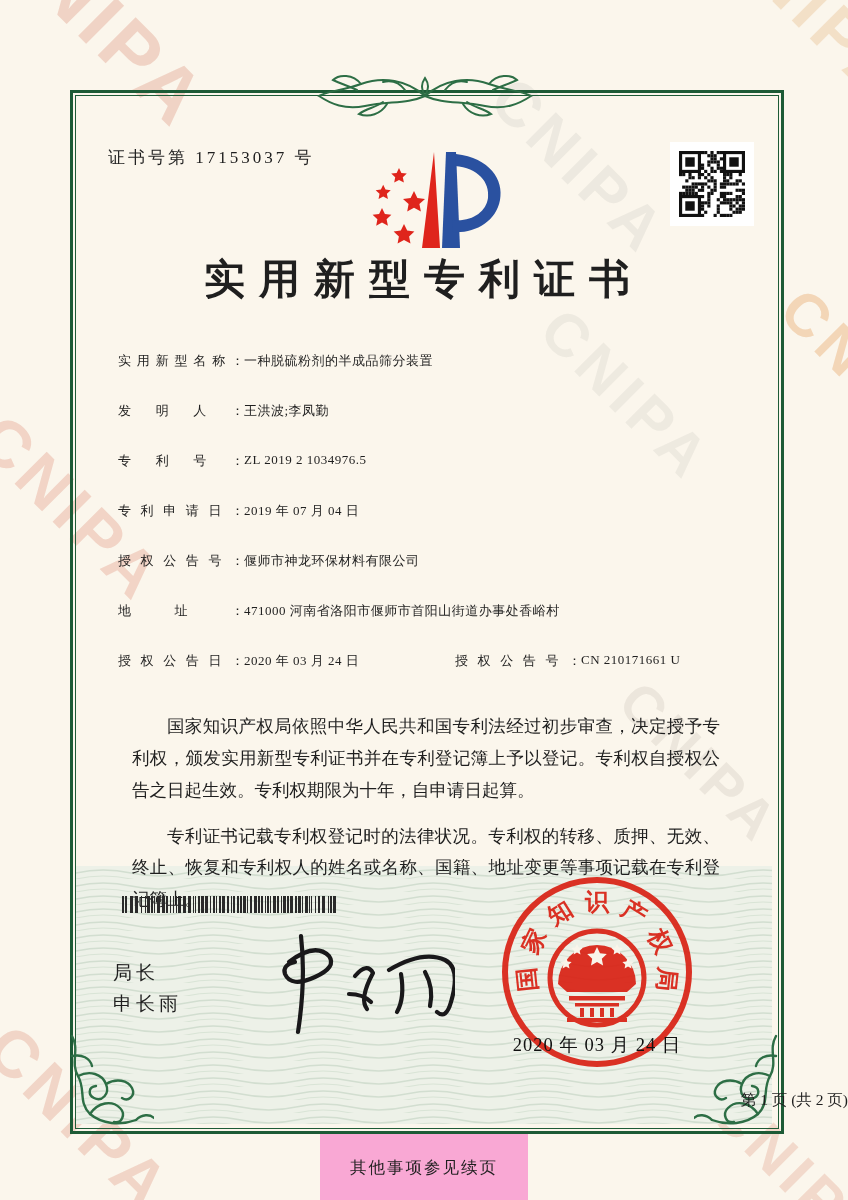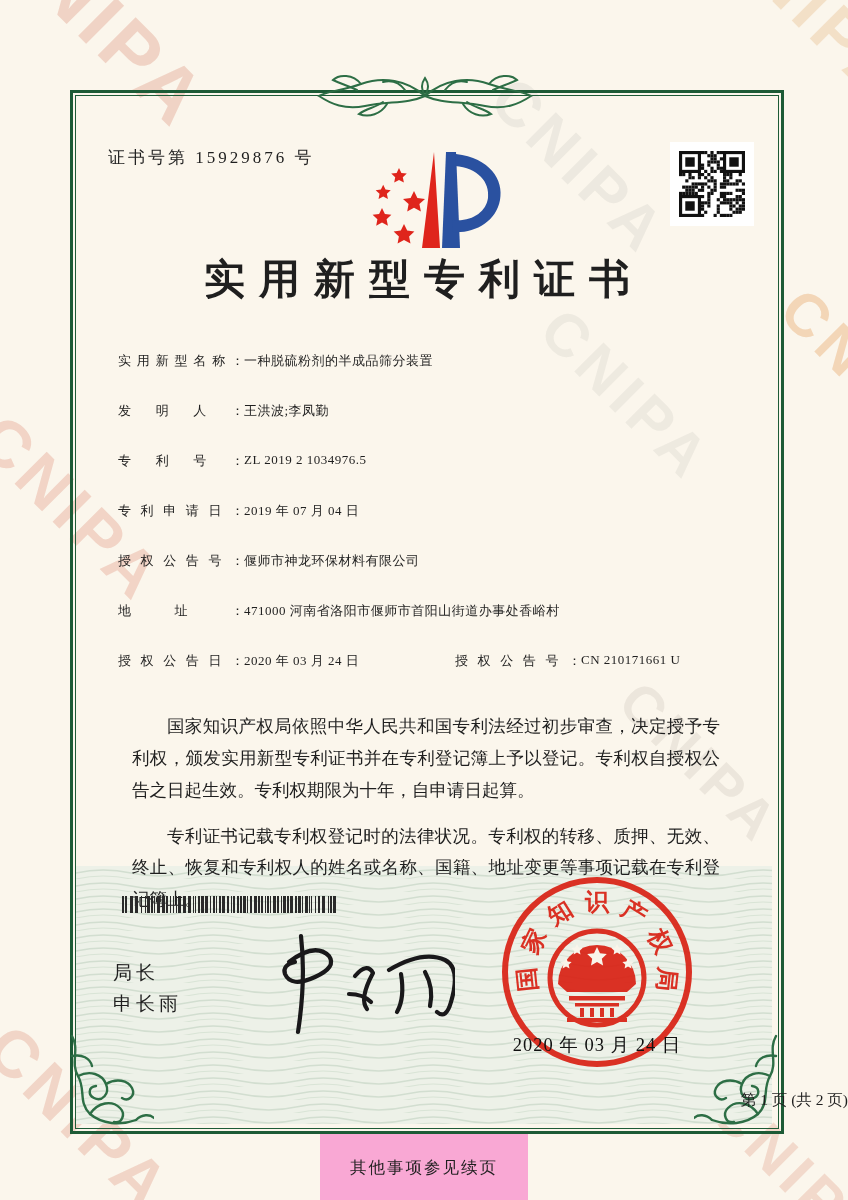--- a/index.html
+++ b/index.html
@@ -131,21 +131,21 @@
     <g fill="none" stroke="#2d6e45" stroke-width="2.4" stroke-linecap="round">
       <path d="M10,4 C18,18 8,30 16,44 C24,58 16,70 28,82 C40,92 58,94 74,88"></path>
       <path d="M16,44 C28,38 40,42 44,52 C48,62 40,70 32,66 C26,63 26,55 34,54"></path>
       <path d="M28,82 C36,70 50,68 58,76 C64,82 60,92 52,90"></path>
       <path d="M10,24 C20,22 28,26 30,34"></path>
       <path d="M44,52 C54,46 66,48 70,56 C74,64 66,70 60,66"></path>
       <path d="M74,88 C80,82 88,82 92,86"></path>
     </g>
   </svg>
 
-  <div class="cert-no">证书号第 15929876 号</div>
+  <div class="cert-no">证书号第 17153037 号</div>
 
   <svg class="logo" width="152" height="122" viewBox="0 0 152 122" xmlns="http://www.w3.org/2000/svg">
     <g fill="#df251c">
       <path d="M82,16 L70,112 L88,112 Z"></path>
       <path d="M47,32 l2.4,5 5.4,.6 -4,3.7 1.1,5.3 -4.9,-2.7 -4.8,2.7 1,-5.3 -4,-3.7 5.4,-.6 Z"></path>
       <path d="M31,47 l2.9,6 6.5,.8 -4.8,4.5 1.3,6.4 -5.9,-3.2 -5.8,3.2 1.2,-6.4 -4.8,-4.5 6.5,-.8 Z" transform="scale(0.8) translate(8,14)"></path>
       <path d="M62,55 l3.4,7 7.6,.9 -5.6,5.2 1.5,7.5 -6.9,-3.8 -6.8,3.8 1.4,-7.5 -5.6,-5.2 7.6,-.9 Z"></path>
       <path d="M30,72 l2.9,6 6.5,.8 -4.8,4.5 1.3,6.4 -5.9,-3.2 -5.8,3.2 1.2,-6.4 -4.8,-4.5 6.5,-.8 Z"></path>
       <path d="M52,88 l3.2,6.6 7.2,.9 -5.3,4.9 1.4,7.1 -6.5,-3.6 -6.4,3.6 1.3,-7.1 -5.3,-4.9 7.2,-.9 Z"></path>
     </g>

